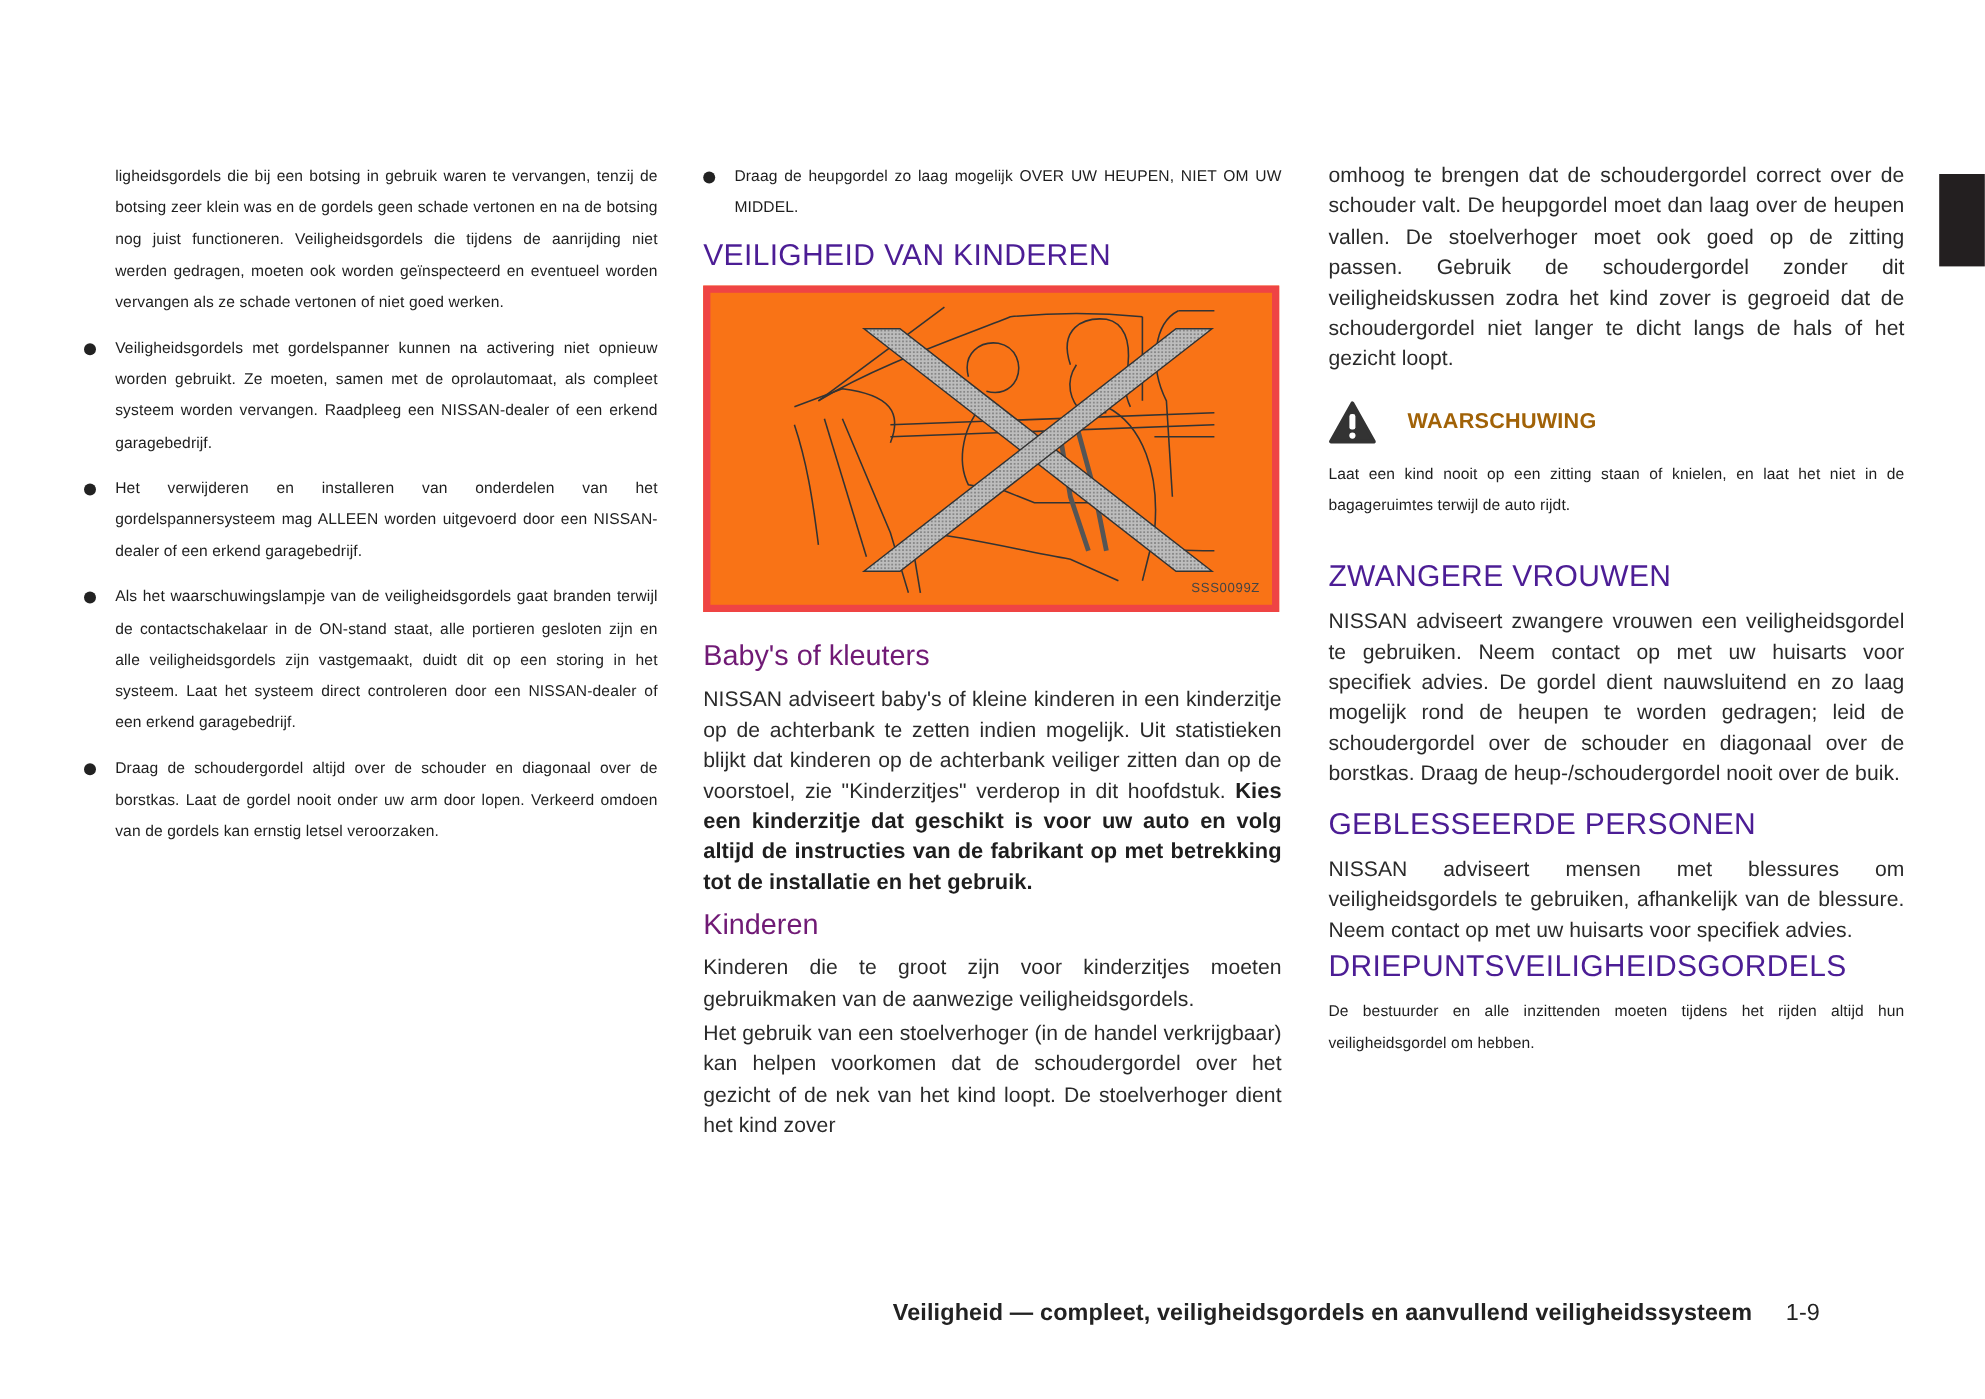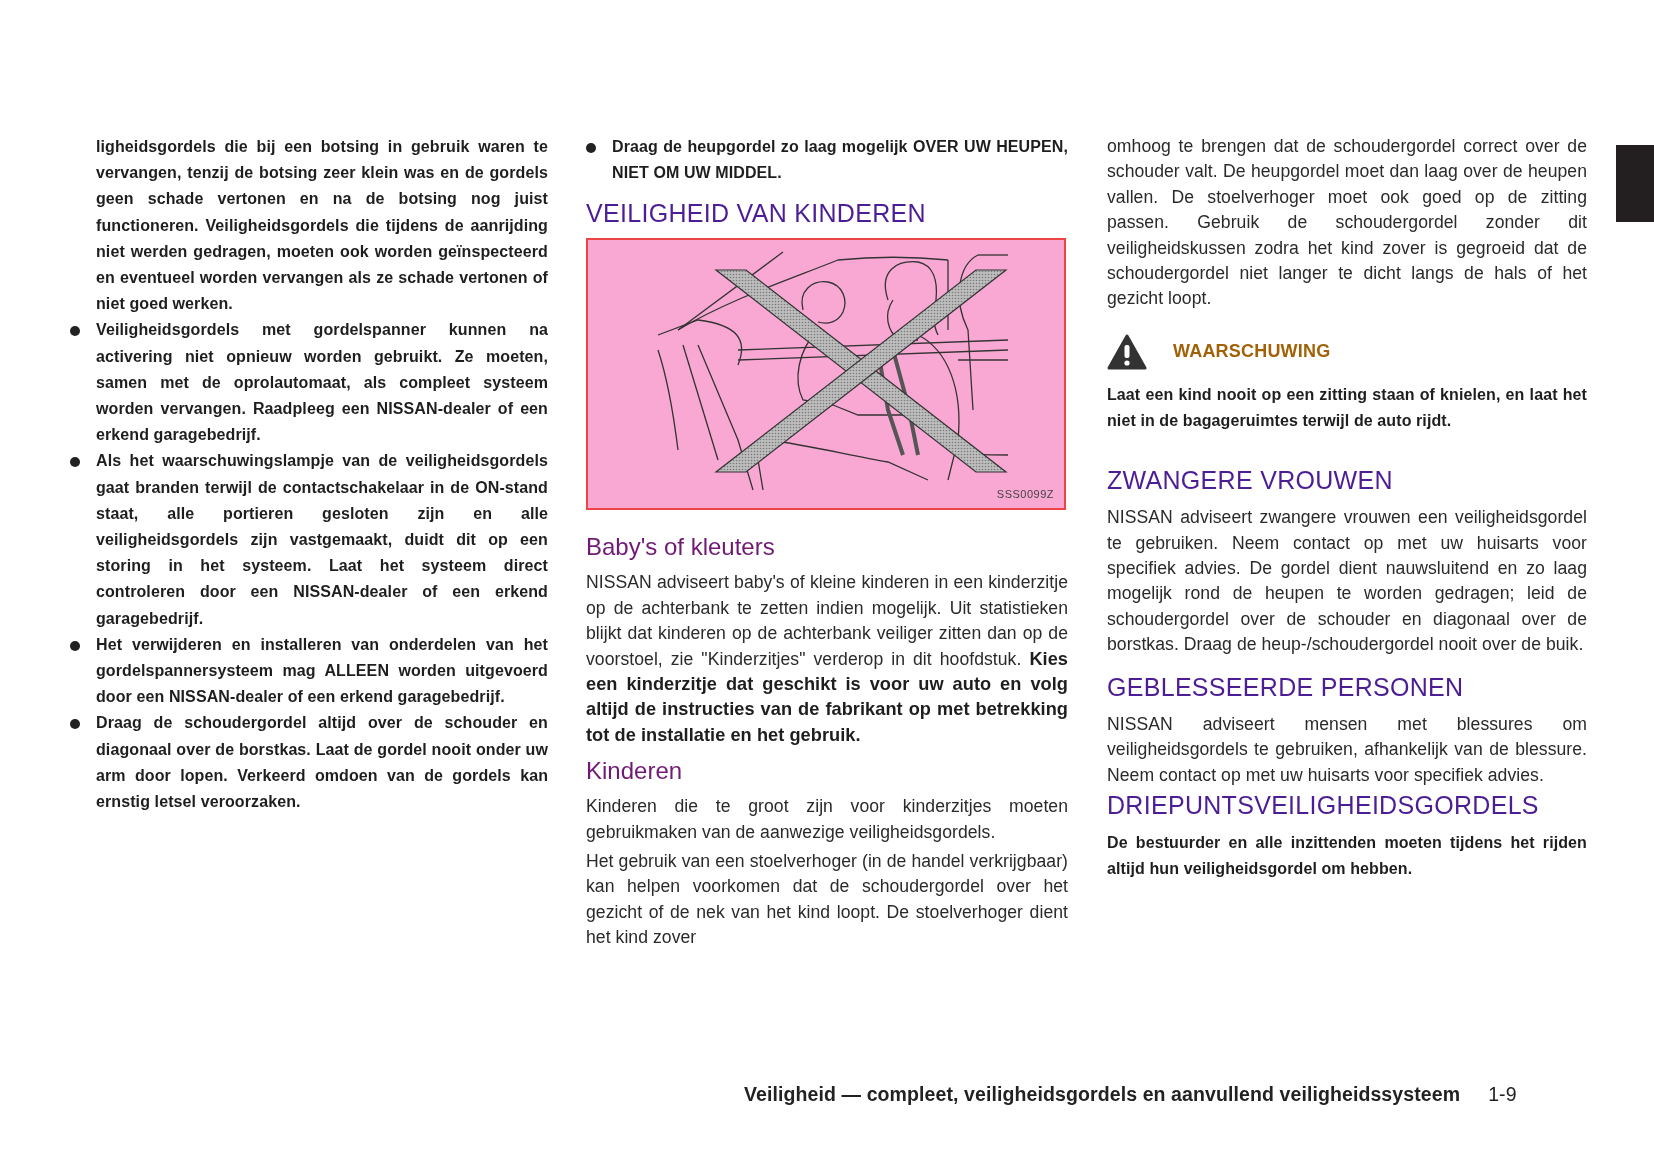--- a/index.html
+++ b/index.html
@@ -7,40 +7,40 @@
     width: 1654px; height: 1166px; position: relative; overflow: hidden;
     font-family: "Liberation Sans", "DejaVu Sans", sans-serif;
     color: #1e1e1e;
   }
   .col { position: absolute; top: 134px; }
   .col-left { left: 70px; width: 478px; }
   .col-mid { left: 586px; width: 482px; }
   .col-right { left: 1107px; width: 480px; }
 
   p { margin: 0; }
-  .bold { font-weight: bold; font-size: 16px; line-height: 26.2px; text-align: justify; letter-spacing: 0.1px; }
+  .bold { font-weight: normal; font-size: 13px; line-height: 26.2px; text-align: justify; letter-spacing: 0.1px; }
   .light { font-size: 17.6px; line-height: 25.4px; text-align: justify; color: #2a2a2a; font-weight: normal; letter-spacing: 0.05px; }
   .indent { padding-left: 26px; }
 
-  .bullet { position: relative; padding-left: 26px; }
+  .bullet { position: relative; padding-left: 26px; margin-top: 12px; }
   .bullet .dot {
     position: absolute; left: 0; top: 9px; width: 10px; height: 10px;
     background: #222; border-radius: 50%;
   }
   .h-section {
     font-size: 25px; font-weight: normal; letter-spacing: 0.3px;
     color: #4c1d95; margin: 12px 0 10px 0; line-height: 30px;
   }
   .h-sub {
     font-size: 24px; font-weight: normal; color: #701a75;
     margin: 10px 0 8px 0; line-height: 30px;
   }
   .figure {
-    width: 480px; height: 272px; border: 2px solid #ef4444; position: relative;
-    margin-top: 4px; box-sizing: border-box; background: #f9a8d4;
+    width: 480px; height: 272px; border: 6px solid #ef4444; position: relative;
+    margin-top: 4px; box-sizing: border-box; background: #f97316;
   }
   .figure svg { position: absolute; left: 0; top: 0; }
   .fig-code {
     position: absolute; right: 10px; bottom: 8px; font-size: 11px;
     color: #444; letter-spacing: 0.5px;
   }
   .warn-row { display: flex; align-items: center; margin: 22px 0 12px 0; }
   .warn-row svg { margin-right: 26px; }
   .warn-label { font-size: 18px; font-weight: bold; color: #a16207; letter-spacing: 0.2px; }
   .tab-marker {
@@ -59,25 +59,25 @@
 
 <div class="col col-left">
   <p class="bold indent">ligheidsgordels die bij een botsing in gebruik waren te vervangen, tenzij de botsing zeer klein was en de gordels geen schade vertonen en na de botsing nog juist functioneren. Veiligheidsgordels die tijdens de aanrijding niet werden gedragen, moeten ook worden geïnspecteerd en eventueel worden vervangen als ze schade vertonen of niet goed werken.</p>
 
   <div class="bullet bold">
     <span class="dot"></span>
     <p>Veiligheidsgordels met gordelspanner kunnen na activering niet opnieuw worden gebruikt. Ze moeten, samen met de oprolautomaat, als compleet systeem worden vervangen. Raadpleeg een NISSAN-dealer of een erkend garagebedrijf.</p>
   </div>
   <div class="bullet bold">
     <span class="dot"></span>
-    <p>Als het waarschuwingslampje van de veiligheidsgordels gaat branden terwijl de contactschakelaar in de ON-stand staat, alle portieren gesloten zijn en alle veiligheidsgordels zijn vastgemaakt, duidt dit op een storing in het systeem. Laat het systeem direct controleren door een NISSAN-dealer of een erkend garagebedrijf.</p>
+    <p>Het verwijderen en installeren van onderdelen van het gordelspannersysteem mag ALLEEN worden uitgevoerd door een NISSAN-dealer of een erkend garagebedrijf.</p>
   </div>
   <div class="bullet bold">
     <span class="dot"></span>
-    <p>Het verwijderen en installeren van onderdelen van het gordelspannersysteem mag ALLEEN worden uitgevoerd door een NISSAN-dealer of een erkend garagebedrijf.</p>
+    <p>Als het waarschuwingslampje van de veiligheidsgordels gaat branden terwijl de contactschakelaar in de ON-stand staat, alle portieren gesloten zijn en alle veiligheidsgordels zijn vastgemaakt, duidt dit op een storing in het systeem. Laat het systeem direct controleren door een NISSAN-dealer of een erkend garagebedrijf.</p>
   </div>
   <div class="bullet bold">
     <span class="dot"></span>
     <p>Draag de schoudergordel altijd over de schouder en diagonaal over de borstkas. Laat de gordel nooit onder uw arm door lopen. Verkeerd omdoen van de gordels kan ernstig letsel veroorzaken.</p>
   </div>
 </div>
 
 <div class="col col-mid">
   <div class="bullet bold" style="margin-top:0;">
     <span class="dot"></span>

